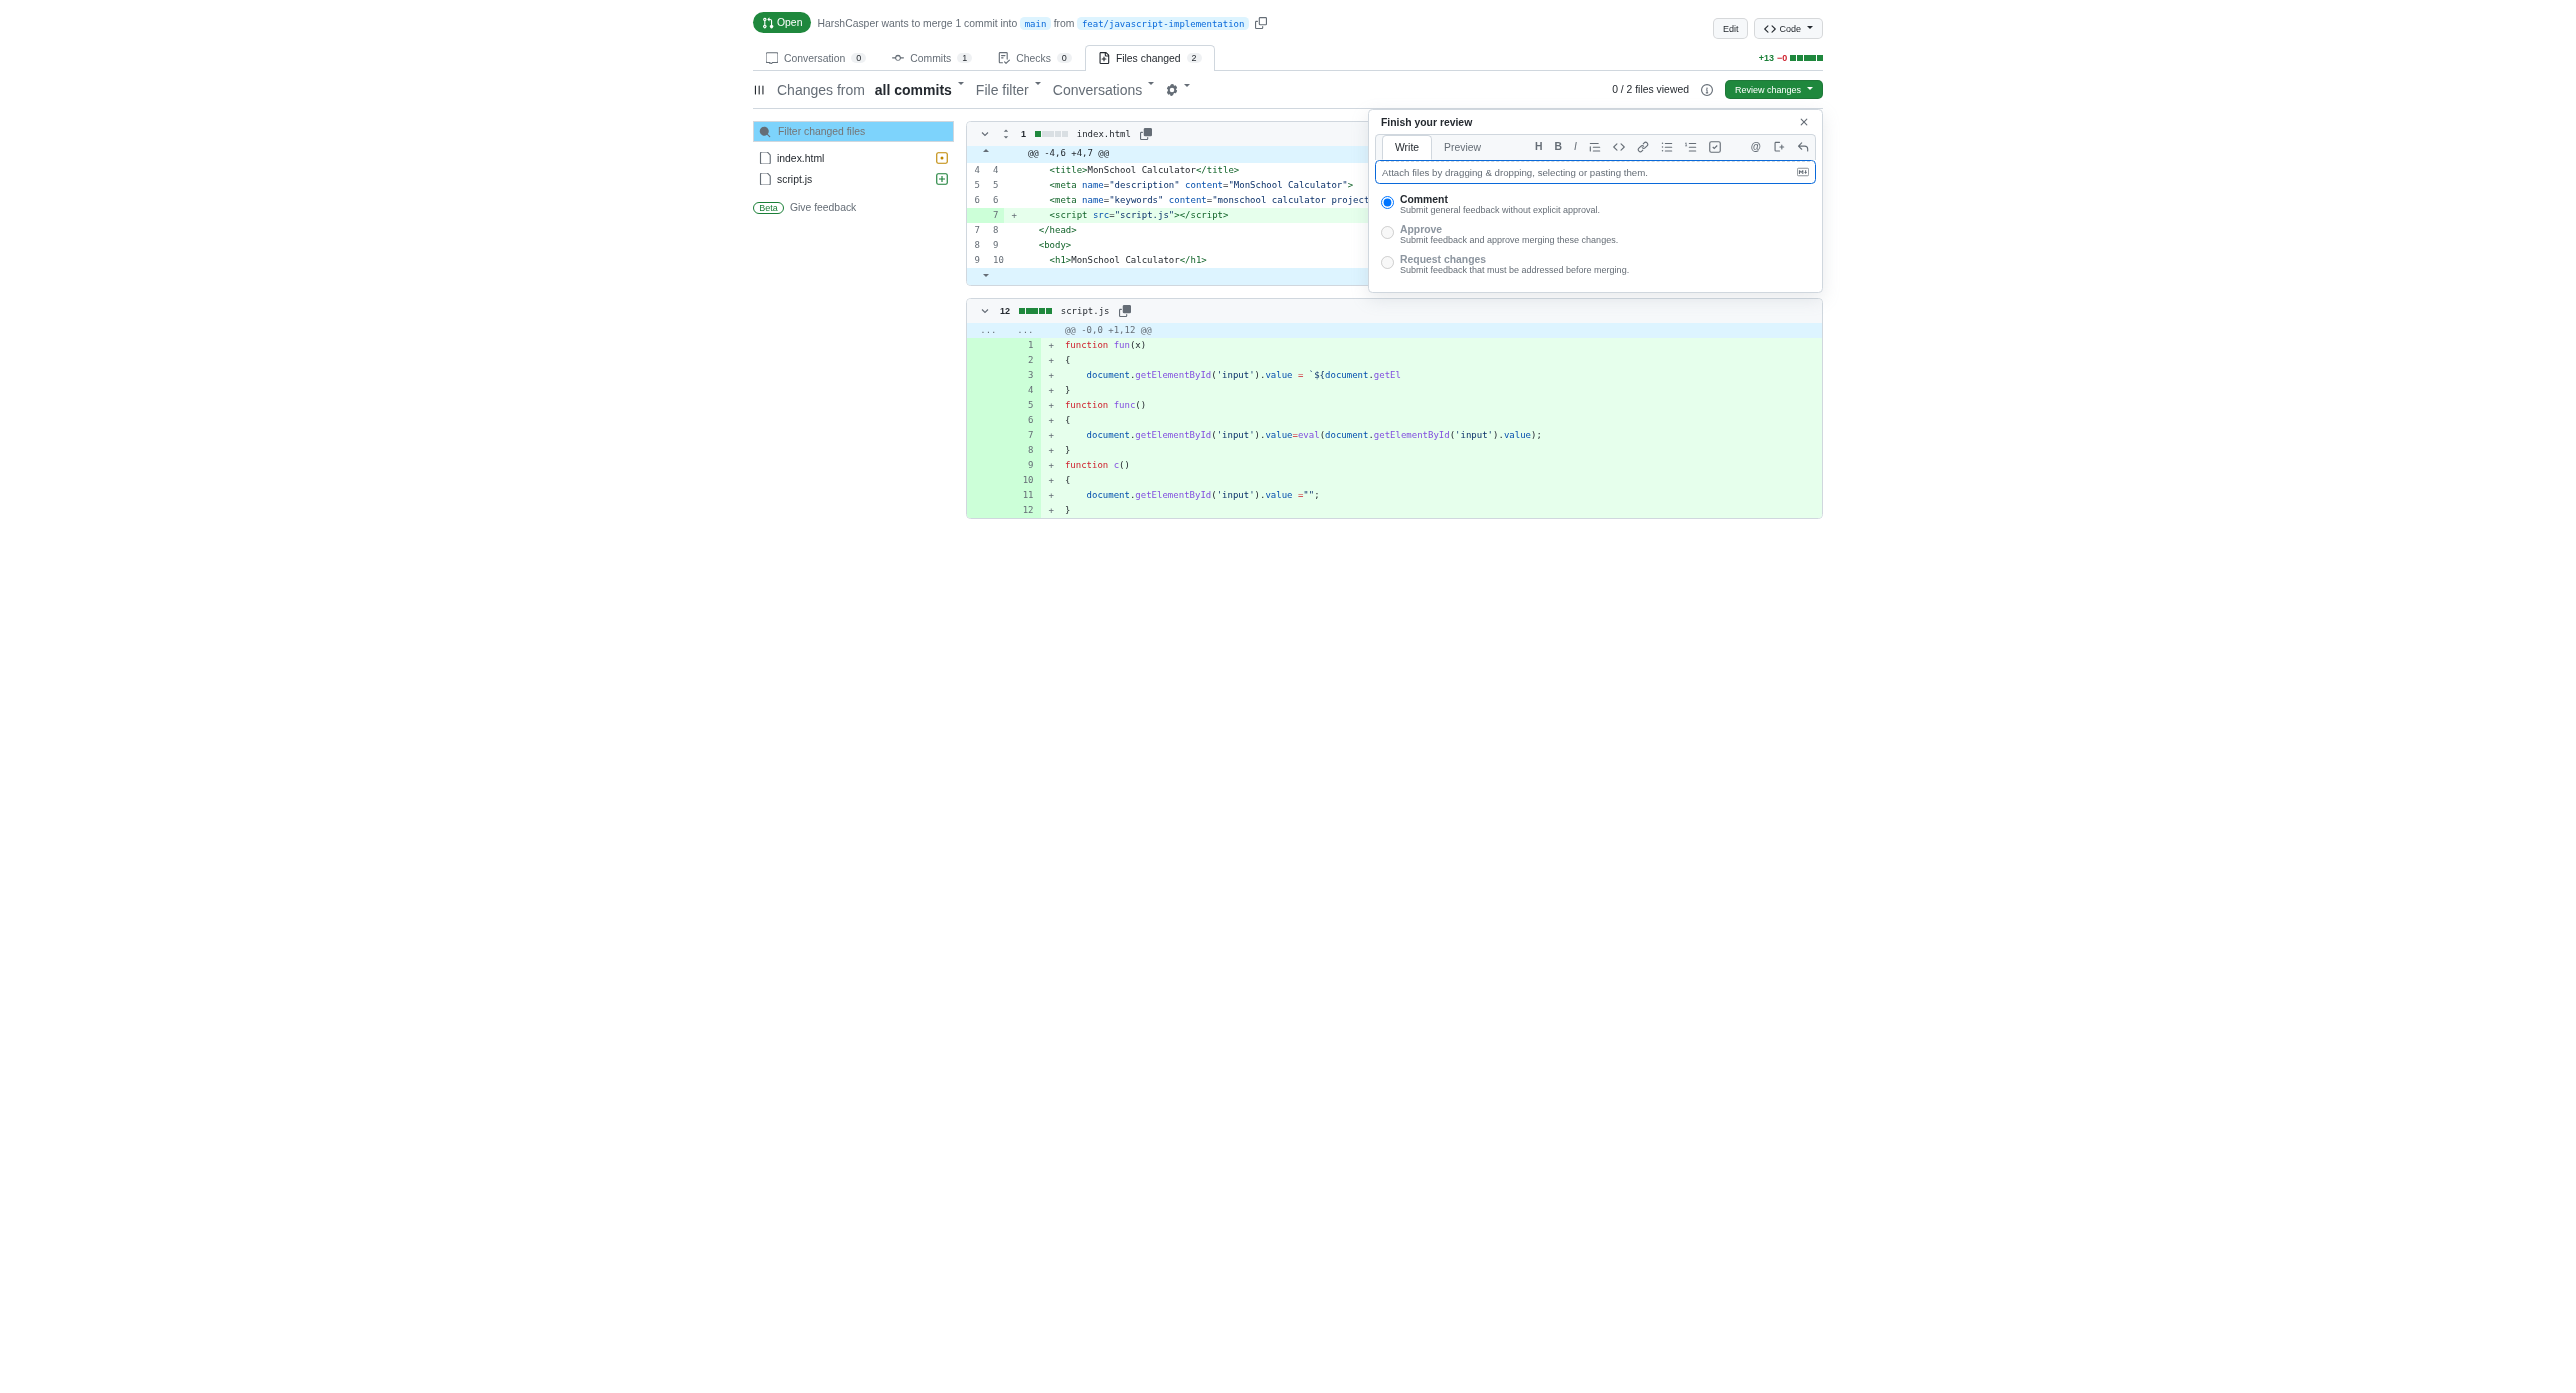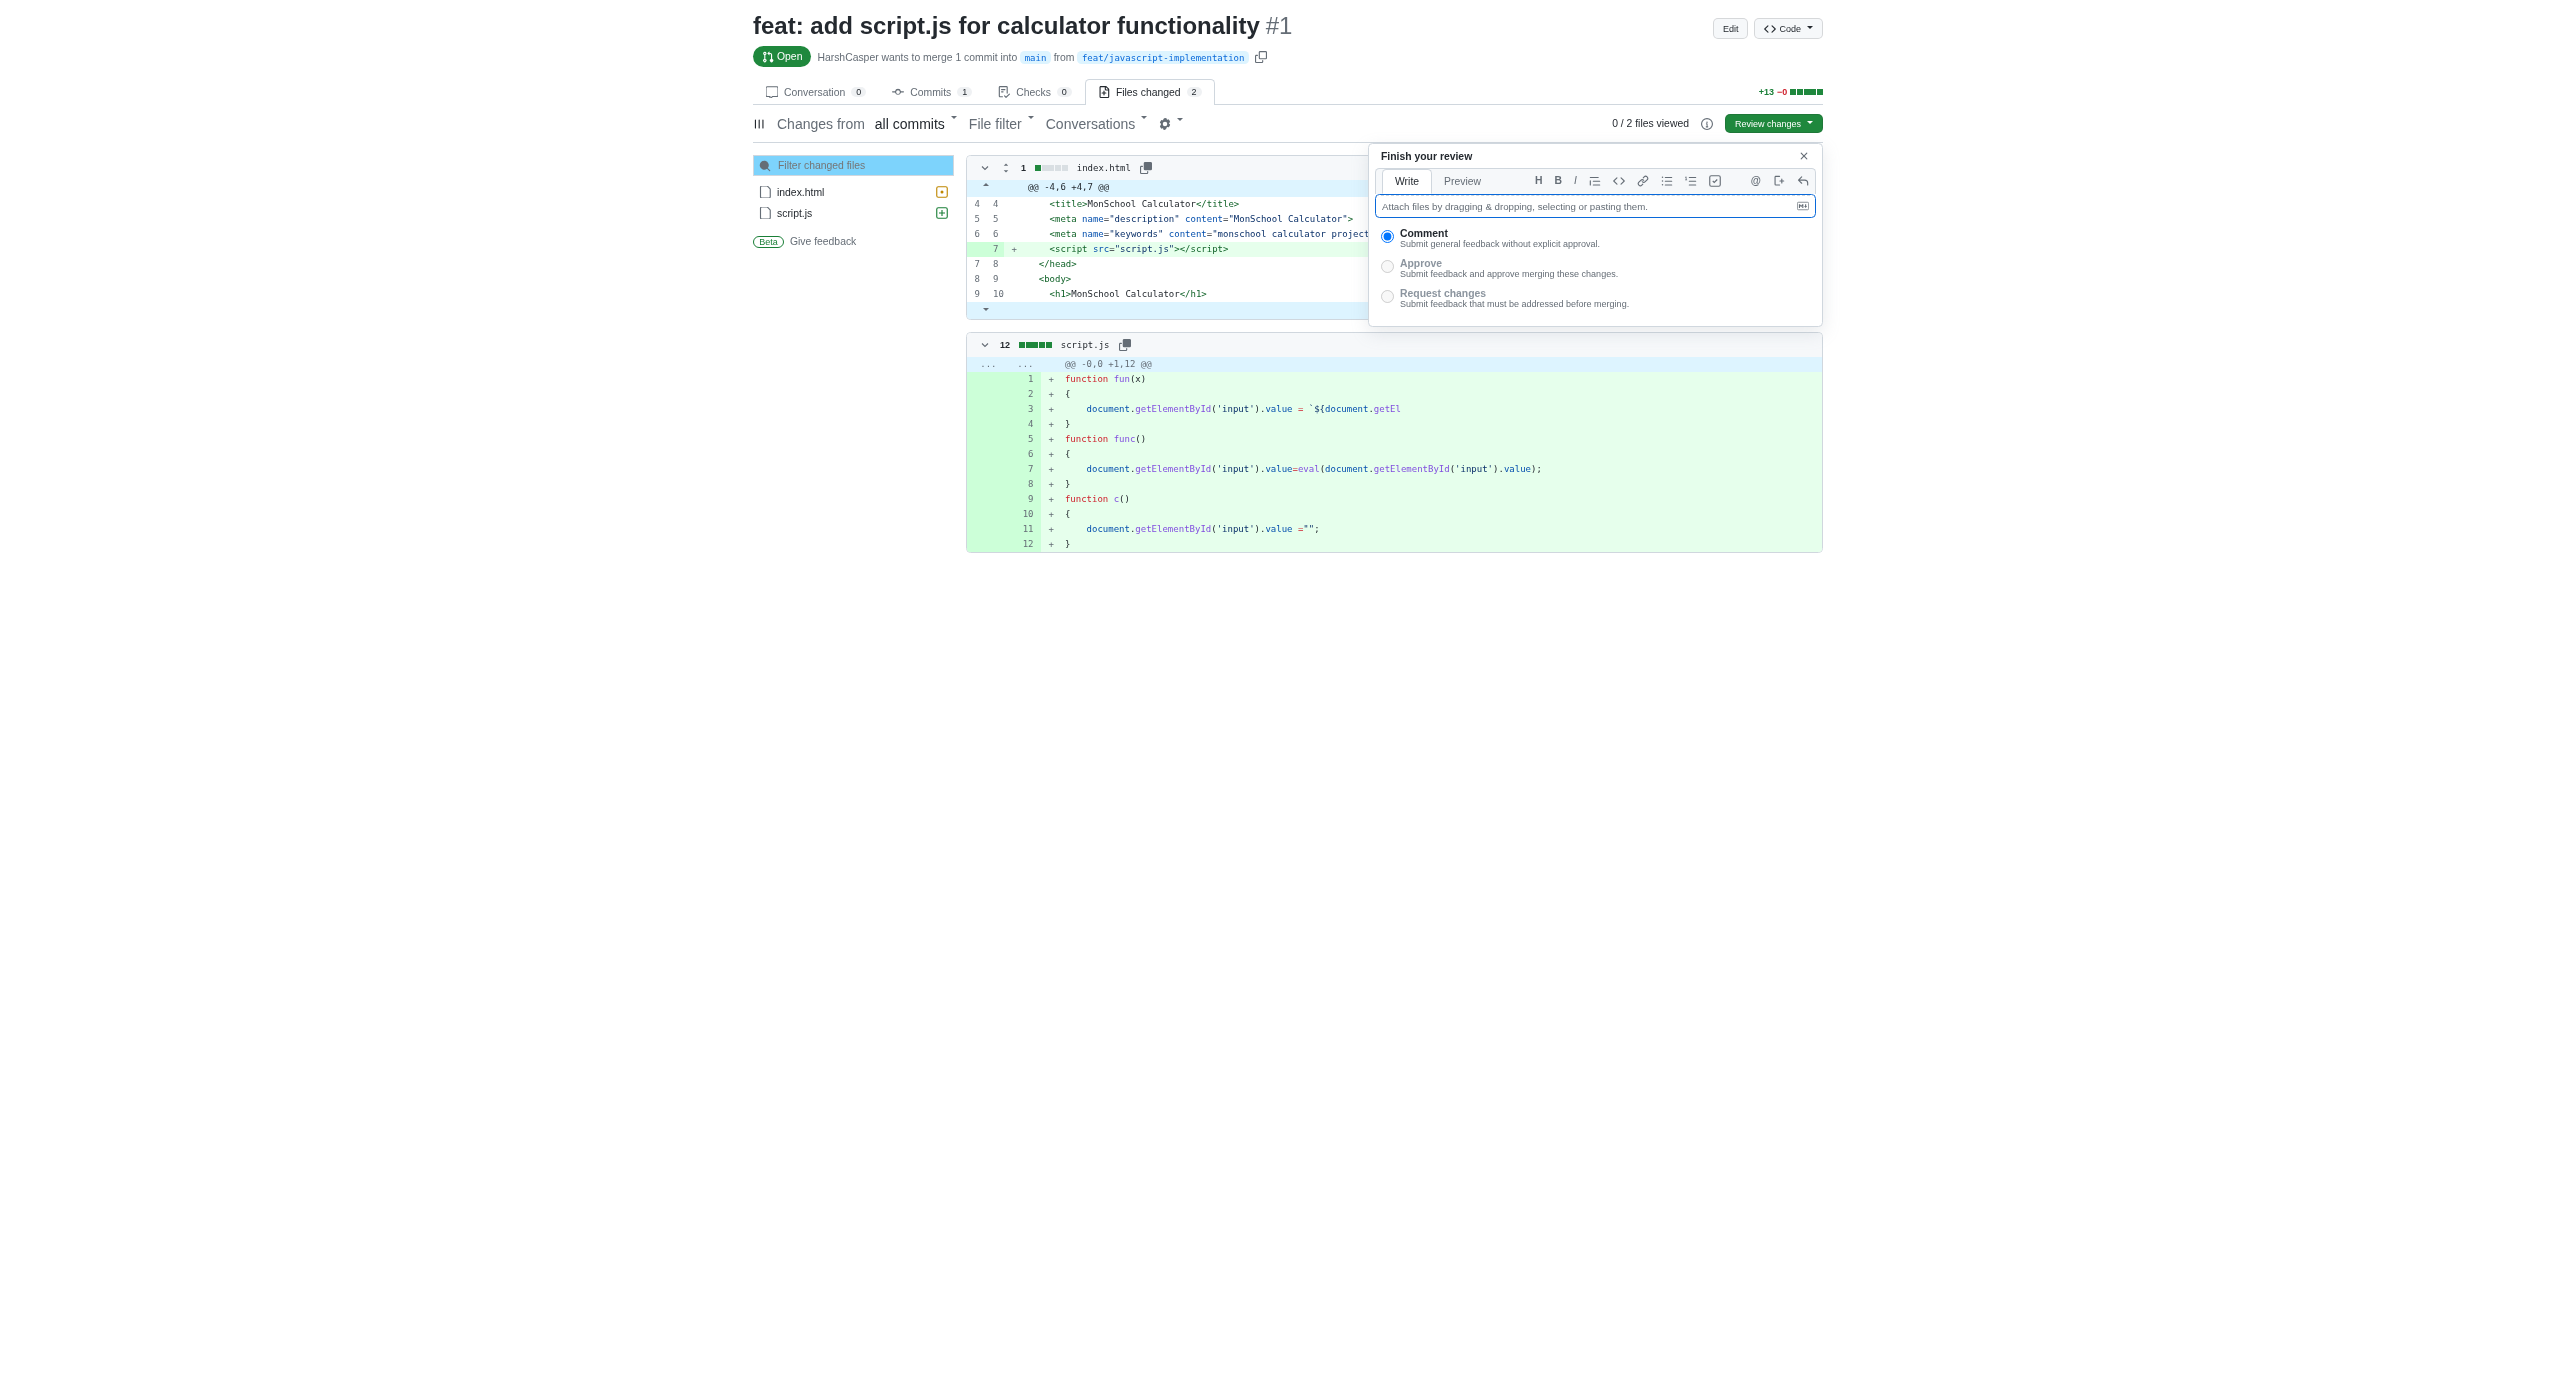--- a/index.html
+++ b/index.html
@@ -23,21 +23,21 @@
 .tabnav-tab.selected { background: #fff; border-color: #d0d7de; color: #24292f; margin-bottom: -0.7px; }
 .counter { background: rgba(175,184,193,0.2); border-radius: 2em; padding: 0 4.5px; font-size: 9px; font-weight: 500; min-width: 15px; text-align: center; color: #24292f; }
 .diffstat { display: flex; align-items: center; gap: 3px; font-size: 9px; }
 .text-green { color: #1a7f37; font-weight: 600; }
 .text-red { color: #cf222e; font-weight: 600; }
 .diffstat-blocks { display: flex; gap: 0.7px; }
 .diffstat-block { width: 6px; height: 6px; }
 .block-add { background: #1f883d; }
 .toolbar { display: flex; align-items: center; padding: 9px 0; gap: 12px; border-bottom: 0.7px solid #d0d7de; }
 .toolbar-item { display: flex; align-items: flex-start; gap: 3px; font-size: 14px; color: #656d76; cursor: pointer; }
-.toolbar-item strong { color: #24292f; font-weight: 400; }
+.toolbar-item strong { color: #24292f; font-weight: 700; }
 .toolbar-right { margin-left: auto; display: flex; align-items: center; gap: 12px; }
 .main-content { display: flex; gap: 12px; margin-top: 12px; position: relative; }
 .sidebar { width: 201px; flex-shrink: 0; }
 .filter-input { width: 100%; padding: 3.7px 9px 3.7px 24px; border: 0.7px solid #d0d7de; border-radius: 0; font-size: 10.4px; background: #7dd3fc; color: #656d76; }
 .filter-wrap { position: relative; margin-bottom: 6px; }
 .filter-wrap .icon { position: absolute; left: 6px; top: 50%; transform: translateY(-50%); color: #656d76; }
 .file-item { display: flex; align-items: center; padding: 4.5px 6px; gap: 6px; cursor: pointer; font-size: 10.4px; border-radius: 4.5px; }
 .file-item .file-icon { color: #656d76; }
 .file-item .status-icon { margin-left: auto; }
 .feedback { margin-top: 12px; display: flex; align-items: center; gap: 6px; }
@@ -102,24 +102,20 @@
     <button class="btn">Edit</button>
     <button class="btn caret">
       <svg class="octicon" width="12" height="12" viewBox="0 0 16 16">
           <path d="M4.72 3.22a.75.75 0 011.06 1.06L2.06 8l3.72 3.72a.75.75 0 11-1.06 1.06L.47 8.53a.75.75 0 010-1.06l4.25-4.25zm6.56 0a.75.75 0 10-1.06 1.06L13.94 8l-3.72 3.72a.75.75 0 101.06 1.06l4.25-4.25a.75.75 0 000-1.06l-4.25-4.25z"></path>
         </svg>
       <span>Code</span>
     </button>
   </div>
 
   <div class="pr-header">
-    <h1 class="pr-title">
-      <span class="title-text">feat: add script.js for calculator functionality</span>
-      <span class="pr-number">#1</span>
-    </h1>
     <div class="pr-meta">
       <span class="state-badge">
         <svg class="octicon" width="12" height="12" viewBox="0 0 16 16">
             <path d="M1.5 3.25a2.25 2.25 0 113 2.122v5.256a2.251 2.251 0 11-1.5 0V5.372A2.25 2.25 0 011.5 3.25zm5.677-.177L9.573.677A.25.25 0 0110 .854V2.5h1A2.5 2.5 0 0113.5 5v5.628a2.251 2.251 0 11-1.5 0V5a1 1 0 00-1-1h-1v1.646a.25.25 0 01-.427.177L7.177 3.427a.25.25 0 010-.354zM3.75 2.5a.75.75 0 100 1.5.75.75 0 000-1.5zm0 9.5a.75.75 0 100 1.5.75.75 0 000-1.5zm8.25.75a.75.75 0 111.5 0 .75.75 0 01-1.5 0z"></path>
           </svg>
         <span>Open</span>
       </span>
       <span class="pr-meta-text">
         <span class="author">HarshCasper</span>
         <span>wants to merge 1 commit into</span>

